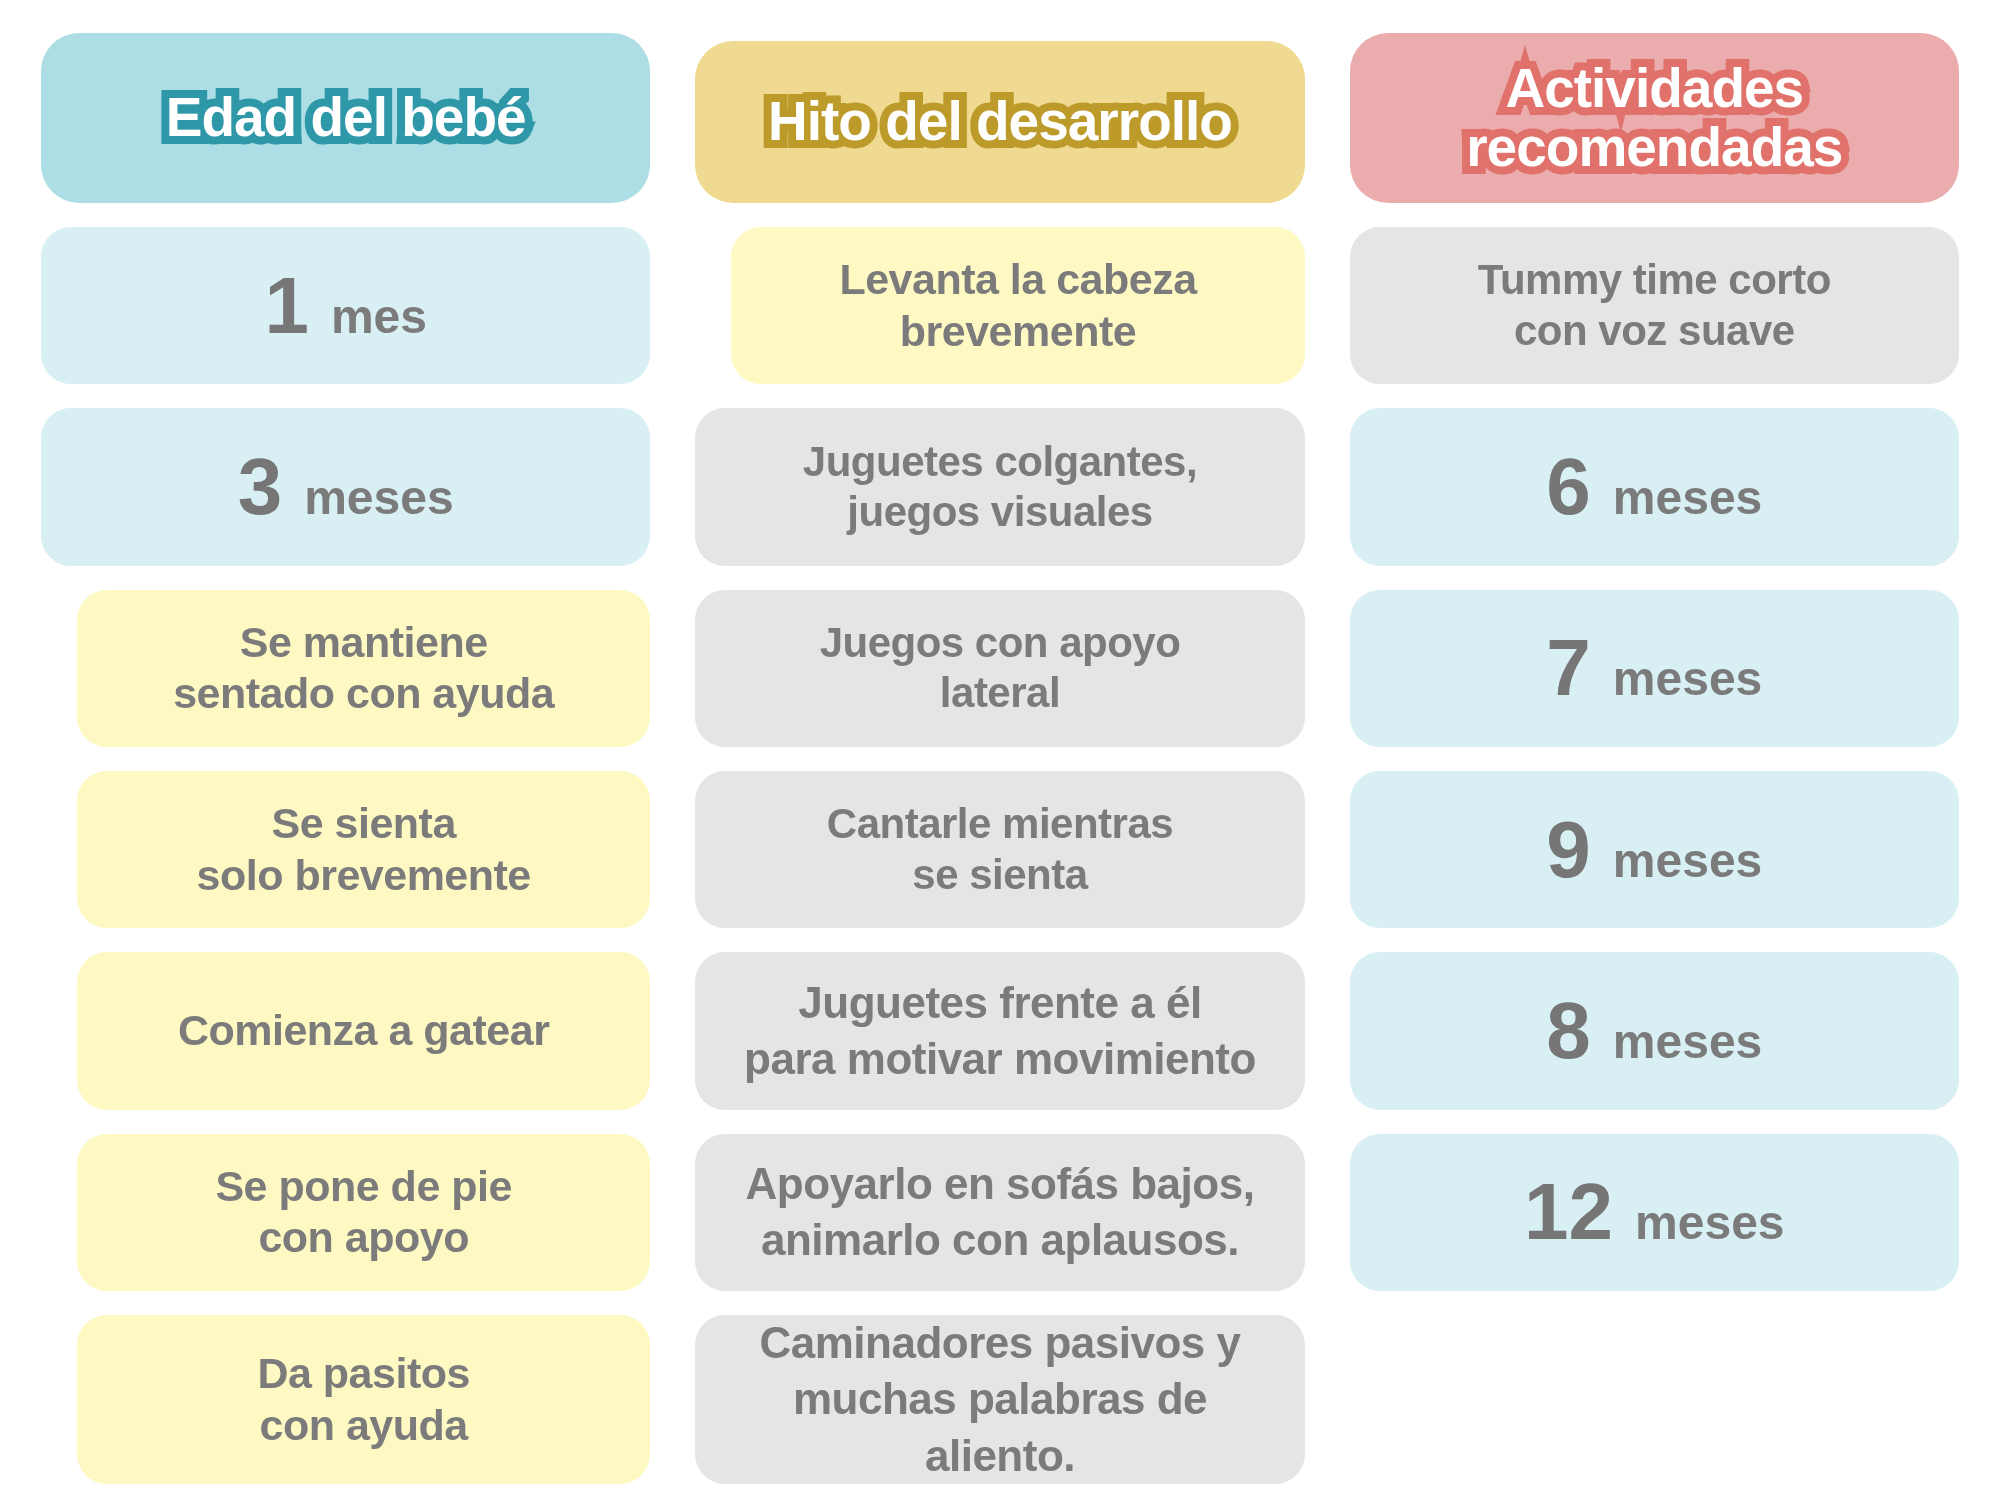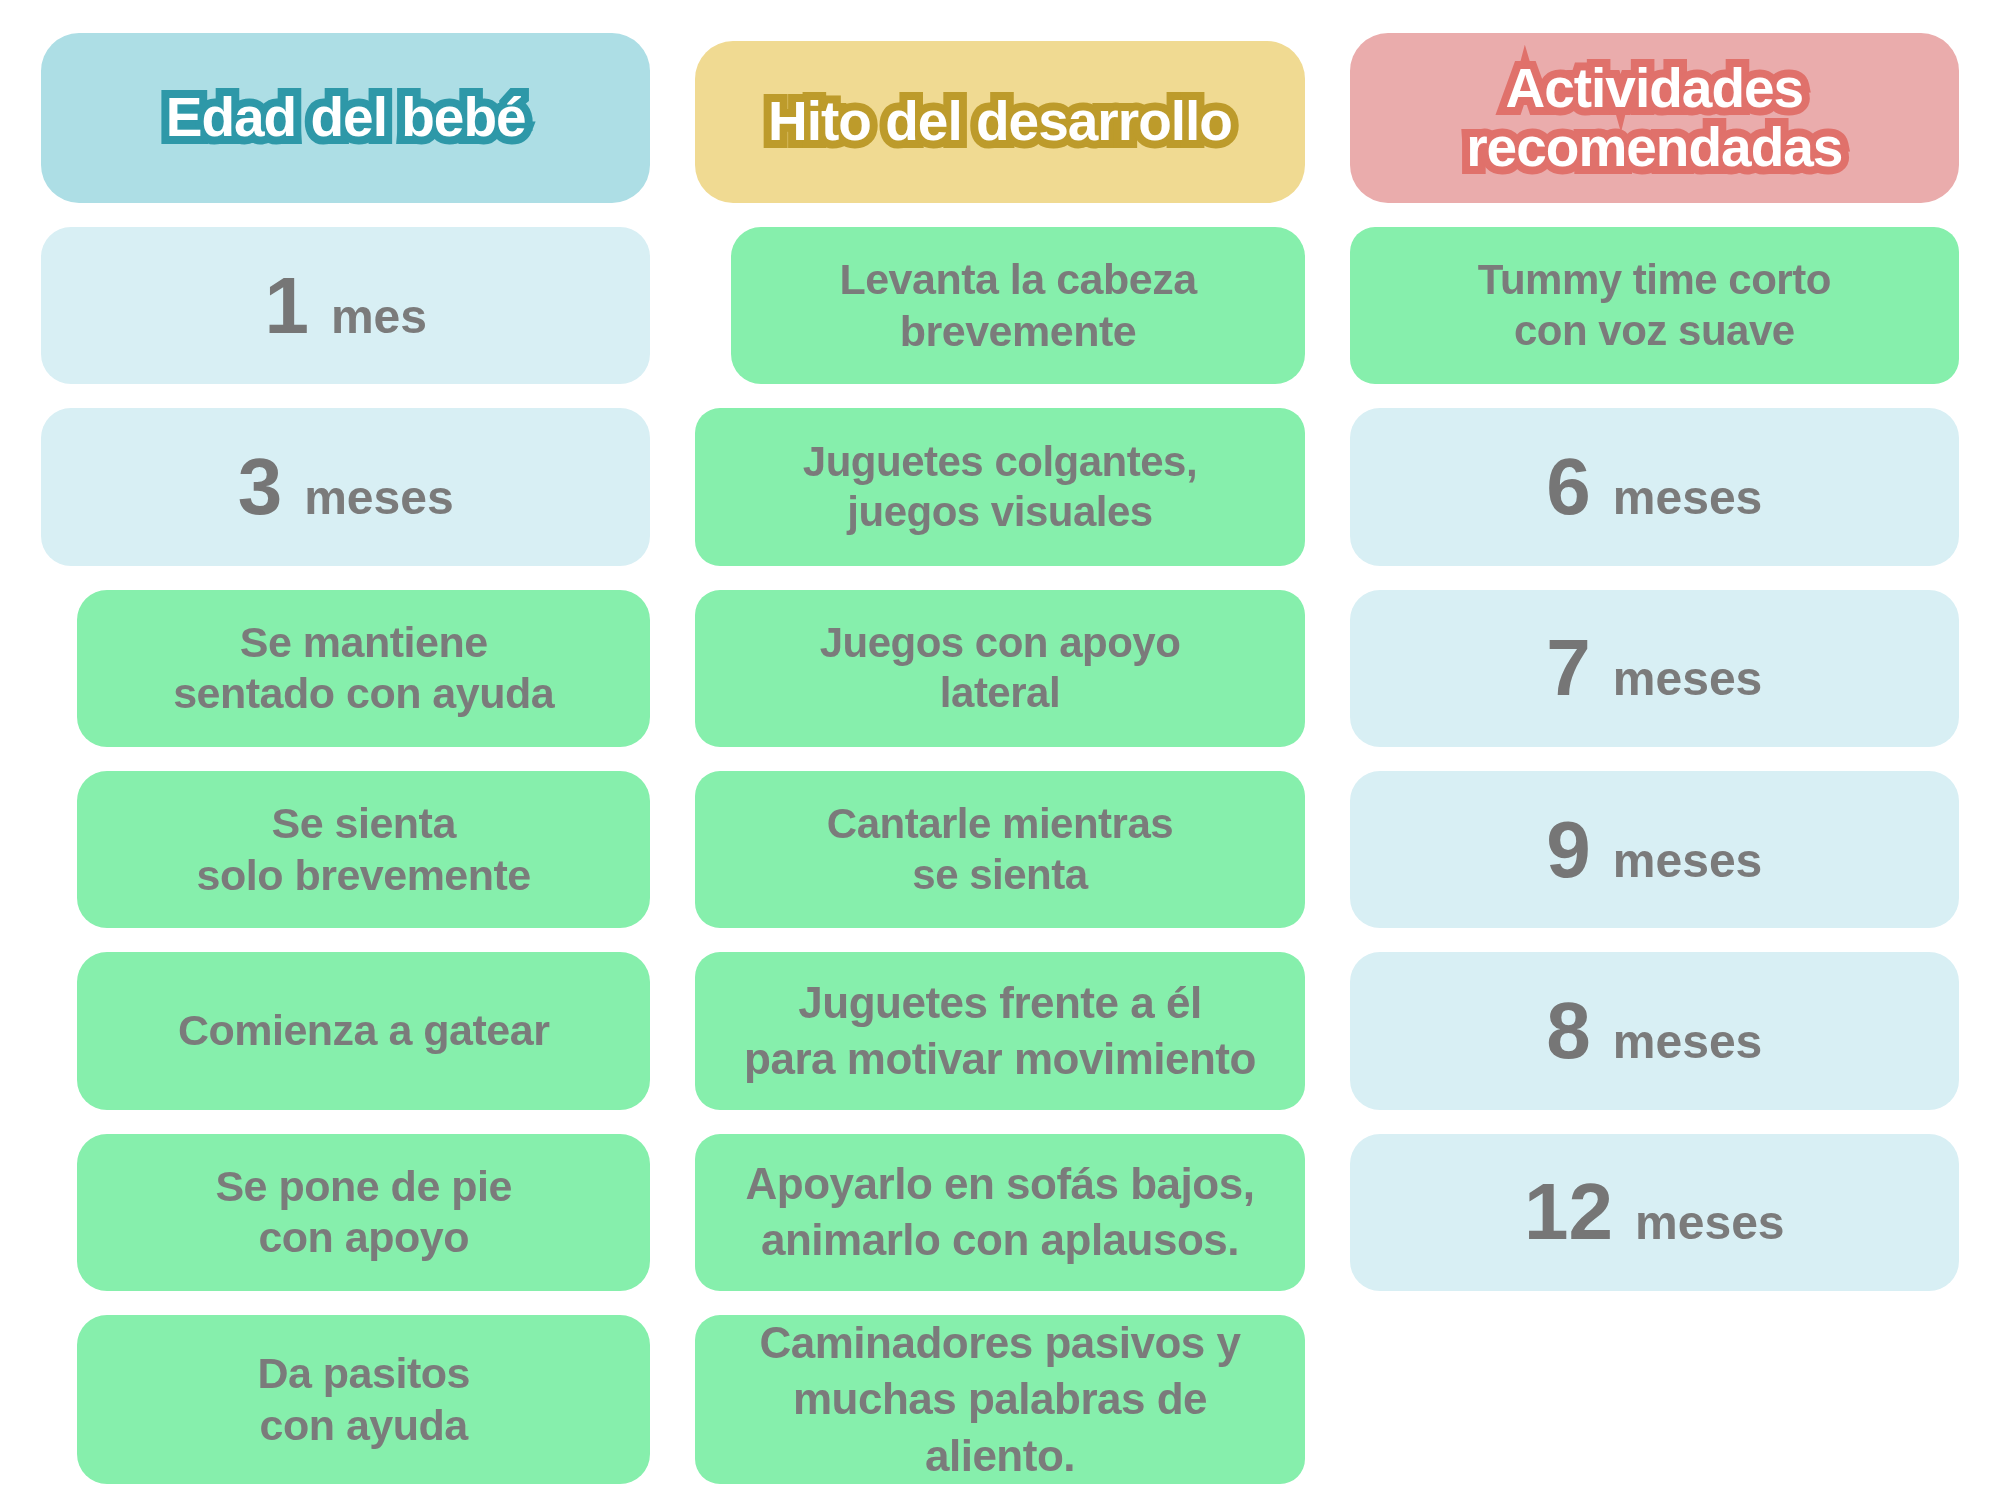--- a/index.html
+++ b/index.html
@@ -46,22 +46,22 @@
   
   .cell {
     border-radius: 30px;
     display: flex; align-items: center; justify-content: center;
     text-align: center;
     color: #7b7b7b;
     font-weight: 700;
     padding: 0 24px;
   }
   .c-age       { background: #d8eff4; }
-  .c-milestone { background: #86efac; margin-left: 36px; }
-  .c-activity  { background: #86efac; border-radius: 25px; }
+  .c-milestone { background: #fef9c3; margin-left: 36px; }
+  .c-activity  { background: #e5e5e5; }
   .cell .text { white-space: pre-line; font-size: 43px; line-height: 1.2; letter-spacing: -0.5px; }
   .c-activity .text { font-size: 42px; }
   .c-activity.small .text { font-size: 44px; line-height: 1.28; }
   .age-wrap { display: flex; align-items: baseline; gap: 22px; }
   .age-num  { font-size: 80px; color: #767676; }
   .age-unit { font-size: 48px; }
 </style>
 </head>
 <body>
 

